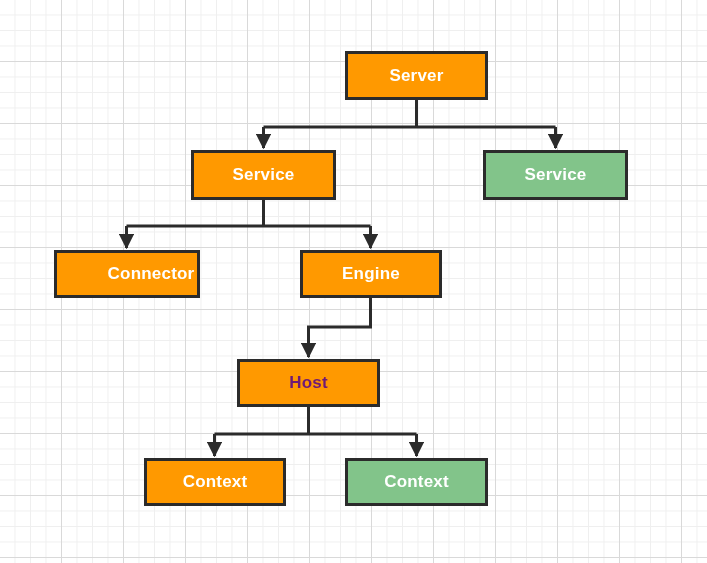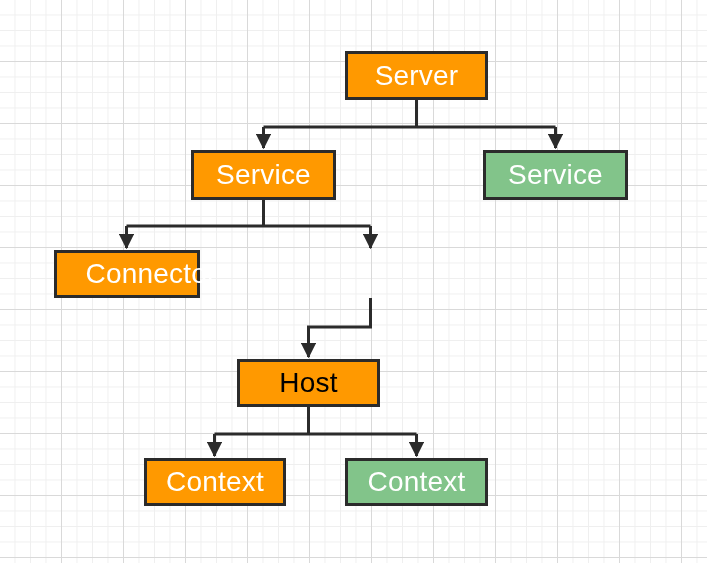--- a/index.html
+++ b/index.html
@@ -34,22 +34,22 @@
     height: 563px;
   }
   .node {
     position: absolute;
     box-sizing: border-box;
     border: 3px solid #2b2b2b;
     display: flex;
     align-items: center;
     justify-content: center;
     color: #ffffff;
-    font-weight: normal;
-    font-size: 28px;
+    font-weight: bold;
+    font-size: 17px;
     letter-spacing: 0.2px;
     white-space: nowrap;
   }
 </style>
 </head>
 <body>
 
 <div id="canvas">
 
   <svg id="edges" viewBox="0 0 707 563" xmlns="http://www.w3.org/2000/svg">
@@ -84,17 +84,18 @@
       <path marker-end="url(#arrow)" d="M 214.5 434 L 214.5 456"></path>
 
       <path marker-end="url(#arrow)" d="M 416.5 434 L 416.5 456"></path>
     </g>
   </svg>
 
   <div class="node" style="left: 345px; top: 51px; width: 143px; height: 49px; background: rgb(255, 153, 0); border-color: rgb(43, 43, 43); color: rgb(255, 255, 255);">Server</div>
   <div class="node" style="left: 191px; top: 150px; width: 145px; height: 50px; background: rgb(255, 153, 0); border-color: rgb(43, 43, 43); color: rgb(255, 255, 255);">Service</div>
   <div class="node" style="left: 483px; top: 150px; width: 145px; height: 50px; background: rgb(130, 196, 138); border-color: rgb(43, 43, 43); color: rgb(255, 255, 255);">Service</div>
   <div class="node" style="left: 54px; top: 250px; width: 146px; height: 48px; background: rgb(255, 153, 0); border-color: rgb(43, 43, 43); color: rgb(255, 255, 255); padding-left: 48px;">Connector</div>
-  <div class="node" style="left: 237px; top: 359px; width: 143px; height: 48px; background: rgb(255, 153, 0); border-color: rgb(43, 43, 43); color: #000000;">Host</div>
+  <div class="node" style="left: 300px; top: 250px; width: 142px; height: 48px; background: rgb(255, 153, 0); border-color: rgb(43, 43, 43); color: rgb(255, 255, 255);">Engine</div>
+  <div class="node" style="left: 237px; top: 359px; width: 143px; height: 48px; background: rgb(255, 153, 0); border-color: rgb(43, 43, 43); color: #701a75;">Host</div>
   <div class="node" style="left: 144px; top: 458px; width: 142px; height: 48px; background: rgb(255, 153, 0); border-color: rgb(43, 43, 43); color: rgb(255, 255, 255);">Context</div>
   <div class="node" style="left: 345px; top: 458px; width: 143px; height: 48px; background: rgb(130, 196, 138); border-color: rgb(43, 43, 43); color: rgb(255, 255, 255);">Context</div>
 
 </div>
 
 </body></html>

